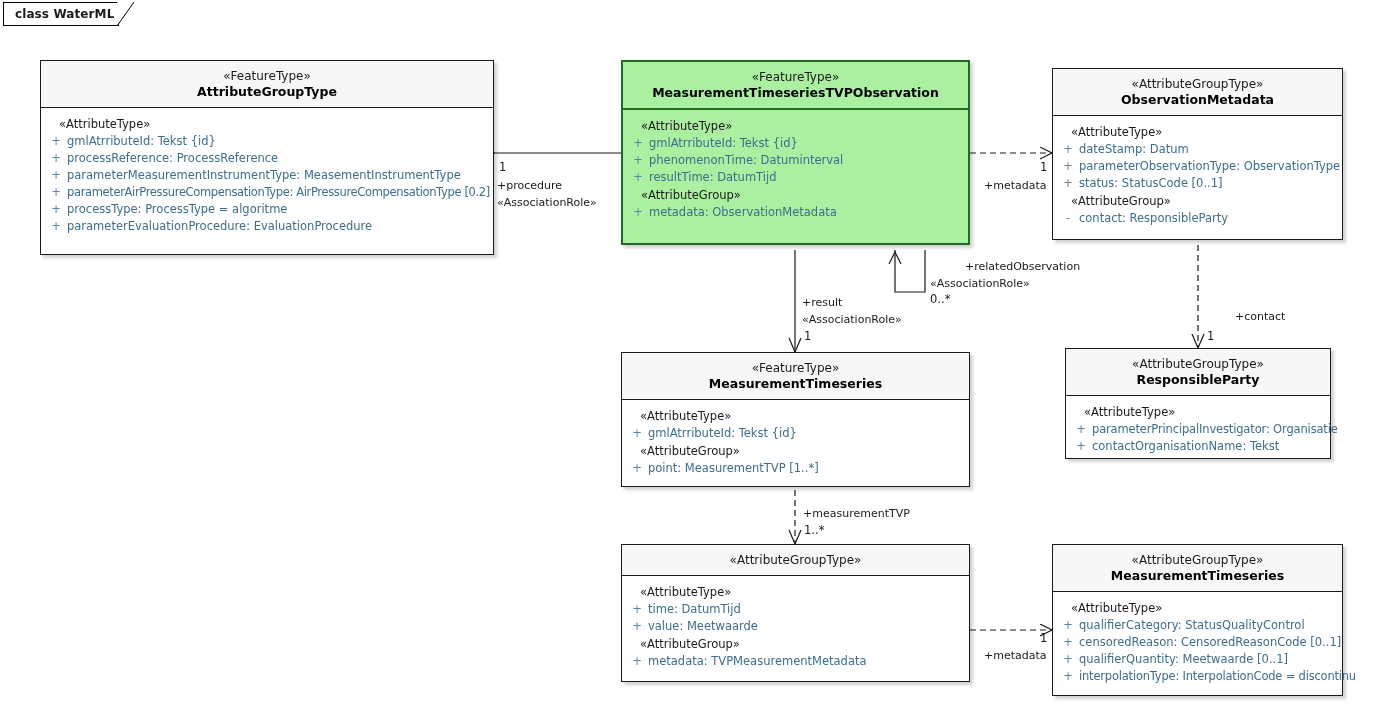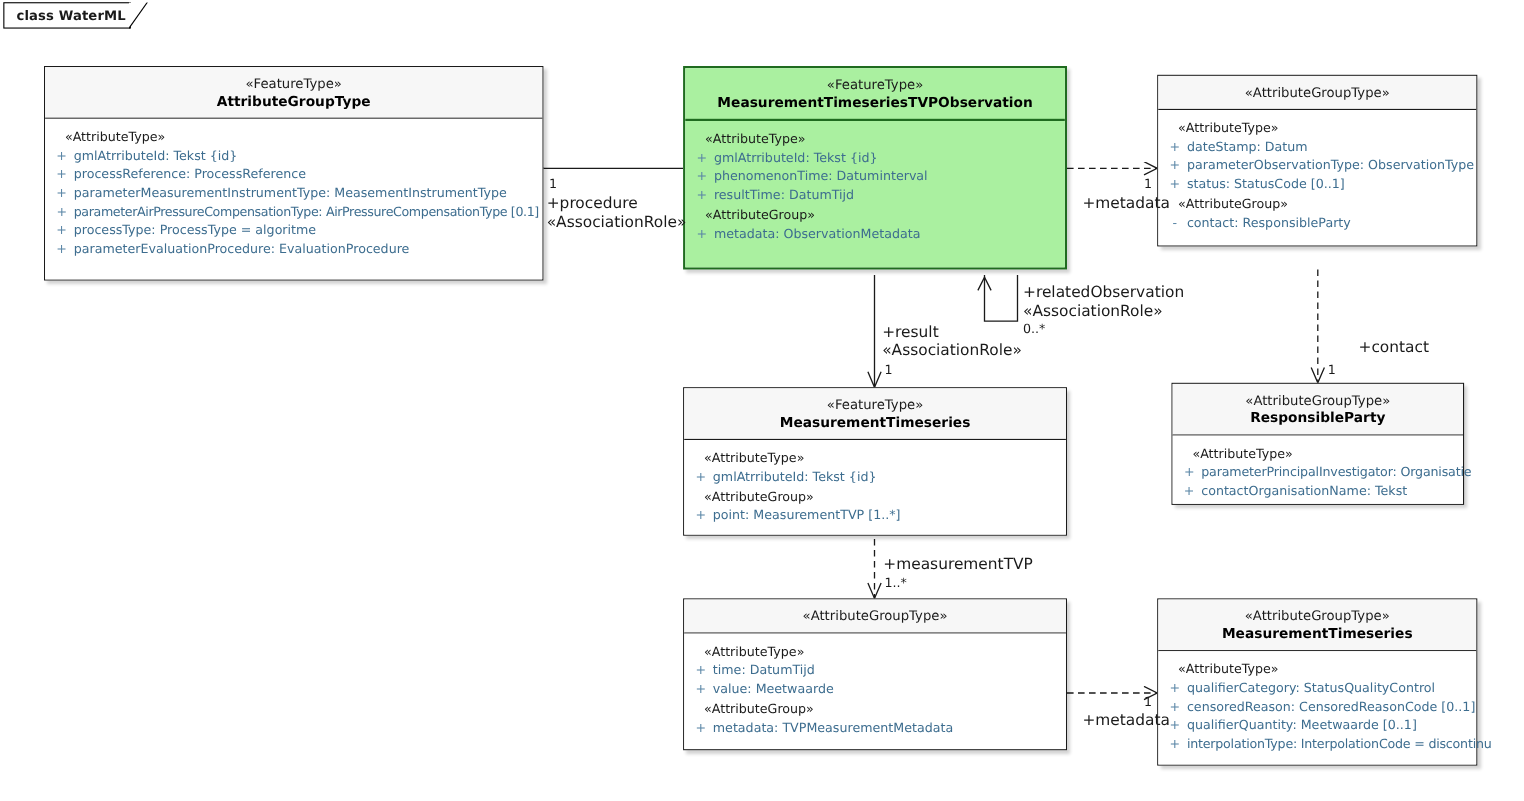--- a/index.html
+++ b/index.html
@@ -103,21 +103,21 @@
     width: 22px;
     text-align: center;
     flex: 0 0 22px;
     color: #5a86a6;
   }
   .attr .sig { flex: 1 1 auto; }
 
   
   .conn-label {
     position: absolute;
-    font-size: 14px;
+    font-size: 11px;
     color: #1a1a1a;
     white-space: nowrap;
     line-height: 17px;
     z-index: 4;
   }
   .mult {
     position: absolute;
     font-size: 11.5px;
     color: #1a1a1a;
     white-space: nowrap;
@@ -201,21 +201,21 @@
       <div class="attr">
         <span class="vis">+</span>
         <span class="sig">processReference: ProcessReference</span>
       </div>
       <div class="attr">
         <span class="vis">+</span>
         <span class="sig">parameterMeasurementInstrumentType: MeasementInstrumentType</span>
       </div>
       <div class="attr" style="letter-spacing:-0.35px;">
         <span class="vis">+</span>
-        <span class="sig">parameterAirPressureCompensationType: AirPressureCompensationType [0.1]</span>
+        <span class="sig">parameterAirPressureCompensationType: AirPressureCompensationType [0.2]</span>
       </div>
       <div class="attr">
         <span class="vis">+</span>
         <span class="sig">processType: ProcessType = algoritme</span>
       </div>
       <div class="attr">
         <span class="vis">+</span>
         <span class="sig">parameterEvaluationProcedure: EvaluationProcedure</span>
       </div>
     </div>
@@ -244,20 +244,21 @@
       <div class="attr">
         <span class="vis">+</span>
         <span class="sig">metadata: ObservationMetadata</span>
       </div>
     </div>
   </div>
 
   <div class="uml" style="left:1052px; top:68px; width:291px;">
     <div class="uml-head">
       <div class="uml-stereo">«AttributeGroupType»</div>
+      <div class="uml-name">ObservationMetadata</div>
     </div>
     <div class="uml-body" style="height:123px;">
       <div class="grp-label">«AttributeType»</div>
       <div class="attr">
         <span class="vis">+</span>
         <span class="sig">dateStamp: Datum</span>
       </div>
       <div class="attr">
         <span class="vis">+</span>
         <span class="sig">parameterObservationType: ObservationType</span>
@@ -359,21 +360,21 @@
     </div>
   </div>
 
   <div class="mult" style="left:499px; top:160px;">1</div>
   <div class="conn-label" style="left:497px; top:177px;">+procedure</div>
   <div class="conn-label" style="left:497px; top:194px;">«AssociationRole»</div>
 
   <div class="mult" style="left:1040px; top:160px;">1</div>
   <div class="conn-label" style="left:984px; top:177px;">+metadata</div>
 
-  <div class="conn-label" style="left:930px; top:258px;">+relatedObservation</div>
+  <div class="conn-label" style="left:965px; top:258px;">+relatedObservation</div>
   <div class="conn-label" style="left:930px; top:275px;">«AssociationRole»</div>
   <div class="mult" style="left:930px; top:292px;">0..*</div>
 
   <div class="conn-label" style="left:802px; top:294px;">+result</div>
   <div class="conn-label" style="left:802px; top:311px;">«AssociationRole»</div>
   <div class="mult" style="left:804px; top:329px;">1</div>
 
   <div class="conn-label" style="left:1203px; top:308px;margin-left:32px;">+contact</div>
   <div class="mult" style="left:1207px; top:329px;">1</div>
 

